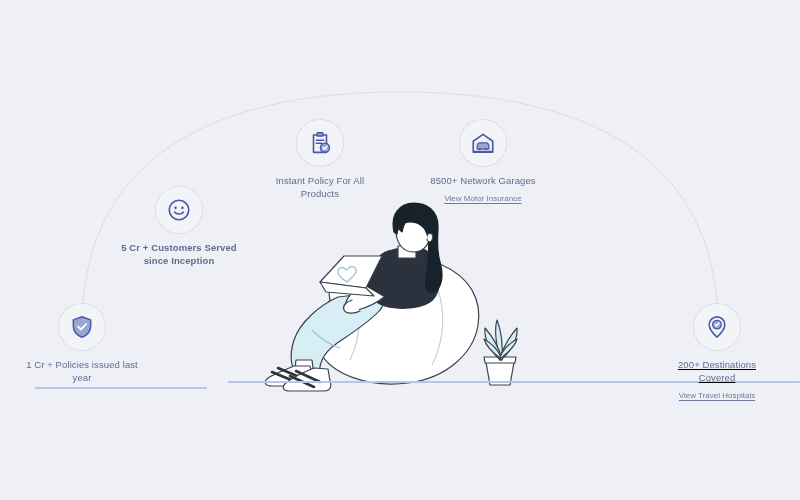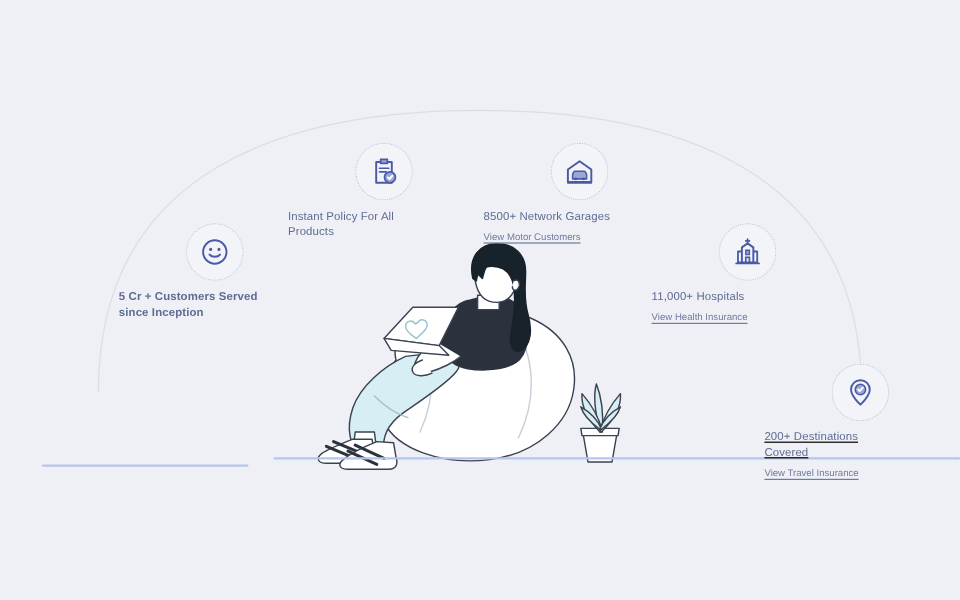--- a/index.html
+++ b/index.html
@@ -25,21 +25,21 @@
     left: 0;
     top: 0;
     width: 800px;
     height: 500px;
     pointer-events: none;
   }
   .node {
     position: absolute;
     width: 160px;
     margin-left: -80px;
-    text-align: left;
+    text-align: center;
   }
   .node-circle {
     width: 48px;
     height: 48px;
     margin: 0 auto;
     border-radius: 50%;
     border: 1px dotted #c3c8d8;
     background: #f2f4f8;
     display: flex;
     align-items: center;
@@ -154,20 +154,30 @@
         <path fill="#d6eef4" stroke="#3b4250" d="M501 358 C509 352, 515 346, 517 339 C510 343, 503 350, 500 357 Z"></path>
       </g>
     </g>
   </svg>
 
   <div class="ground-layer">
     <div class="ground" id="ground-line-left" style="left: 35px; top: 387px; width: 172px; background: rgb(182, 198, 234);"></div>
     <div class="ground" id="ground-line-right" style="left: 228px; top: 381px; width: 572px; background: rgb(182, 198, 234);"></div>
   </div>
 
+  <div class="node" id="node-policies-issued" style="left: 82px; top: 303px;">
+    <div class="node-circle">
+      <svg width="26" height="26" viewBox="0 0 24 24">
+        <path fill="#9aa6d4" stroke="#4a5aa8" stroke-width="1.4" stroke-linejoin="round" d="M12 2.6 L20 5.4 V11 c0 5.2-3.4 8.6-8 10.4C7.4 19.6 4 16.2 4 11 V5.4 Z"></path>
+        <path fill="none" stroke="#ffffff" stroke-width="1.8" stroke-linecap="round" stroke-linejoin="round" d="M8.4 11.6 L11 14.2 L15.8 9.4"></path>
+      </svg>
+    </div>
+    <div class="node-label">1 Cr + Policies issued last
+year</div>
+  </div>
 
   <div class="node" id="node-customers-served" style="left: 179px; top: 186px; font-weight: bold;">
     <div class="node-circle">
       <svg width="26" height="26" viewBox="0 0 24 24">
         <circle cx="12" cy="12" r="9" fill="none" stroke="#4a5aa8" stroke-width="1.5"></circle>
         <circle cx="8.8" cy="10" r="1.2" fill="#4a5aa8"></circle>
         <circle cx="15.2" cy="10" r="1.2" fill="#4a5aa8"></circle>
         <path fill="none" stroke="#4a5aa8" stroke-width="1.5" stroke-linecap="round" d="M8 14 C9.6 16.2, 14.4 16.2, 16 14"></path>
       </svg>
     </div>
@@ -193,44 +203,30 @@
     <div class="node-circle">
       <svg width="26" height="26" viewBox="0 0 24 24">
         <path fill="none" stroke="#4a5aa8" stroke-width="1.5" stroke-linejoin="round" d="M3 10.4 L12 4 L21 10.4 V20 H3 Z"></path>
         <path fill="#9aa6d4" stroke="#4a5aa8" stroke-width="1.2" stroke-linejoin="round" d="M6.6 14.4 c.5-1.8 1-2.6 1.8-2.6 h7.2 c.8 0 1.3 .8 1.8 2.6 v3.2 H6.6 Z"></path>
         <circle cx="9" cy="17.6" r="1.1" fill="#4a5aa8"></circle>
         <circle cx="15" cy="17.6" r="1.1" fill="#4a5aa8"></circle>
         <path fill="none" stroke="#4a5aa8" stroke-width="1.4" stroke-linecap="round" d="M3 20.6 h18"></path>
       </svg>
     </div>
     <div class="node-label">8500+ Network Garages</div>
-    <a class="node-link">View Motor Customers</a>
-  </div>
-
-  <div class="node" id="node-hospitals" style="left: 623px; top: 186px;">
-    <div class="node-circle">
-      <svg width="26" height="26" viewBox="0 0 24 24">
-        <path fill="none" stroke="#4a5aa8" stroke-width="1.3" stroke-linecap="round" d="M12 2 v3 M10.6 3.5 h2.8"></path>
-        <path fill="none" stroke="#4a5aa8" stroke-width="1.5" stroke-linejoin="round" d="M7.6 20 V8.4 L12 5.4 L16.4 8.4 V20 Z"></path>
-        <path fill="#9aa6d4" stroke="#4a5aa8" stroke-width="1.1" d="M10.6 10.6 h2.8 v3.4 h-2.8 Z"></path>
-        <path fill="none" stroke="#4a5aa8" stroke-width="1.3" d="M10.6 20 v-3.8 h2.8 V20"></path>
-        <path fill="none" stroke="#4a5aa8" stroke-width="1.4" stroke-linejoin="round" d="M7.6 11.6 H4.6 V20 h3 M16.4 11.6 h3 V20 h-3"></path>
-        <path fill="none" stroke="#4a5aa8" stroke-width="1.4" stroke-linecap="round" d="M3.2 20.8 h17.6"></path>
-      </svg>
-    </div>
-    <div class="node-label">11,000+ Hospitals</div>
-    <a class="node-link">View Health Insurance</a>
-  </div>
+    <a class="node-link">View Motor Insurance</a>
+  </div>
+
 
   <div class="node" id="node-destinations" style="left: 717px; top: 303px; text-decoration: underline;">
     <div class="node-circle">
       <svg width="26" height="26" viewBox="0 0 24 24">
         <path fill="none" stroke="#4a5aa8" stroke-width="1.5" stroke-linejoin="round" d="M12 2.6 c-4 0-7.2 3.2-7.2 7.2 0 5.2 7.2 11.6 7.2 11.6 s7.2-6.4 7.2-11.6 c0-4-3.2-7.2-7.2-7.2 Z"></path>
         <circle cx="12" cy="9.8" r="4" fill="#9aa6d4" stroke="#4a5aa8" stroke-width="1.2"></circle>
         <path fill="none" stroke="#ffffff" stroke-width="1.5" stroke-linecap="round" stroke-linejoin="round" d="M10.3 9.8 L11.5 11 L13.8 8.3"></path>
       </svg>
     </div>
     <div class="node-label">200+ Destinations
 Covered</div>
-    <a class="node-link">View Travel Insurance</a>
+    <a class="node-link">View Travel Hospitals</a>
   </div>
 
 </div>
 
 </body></html>

